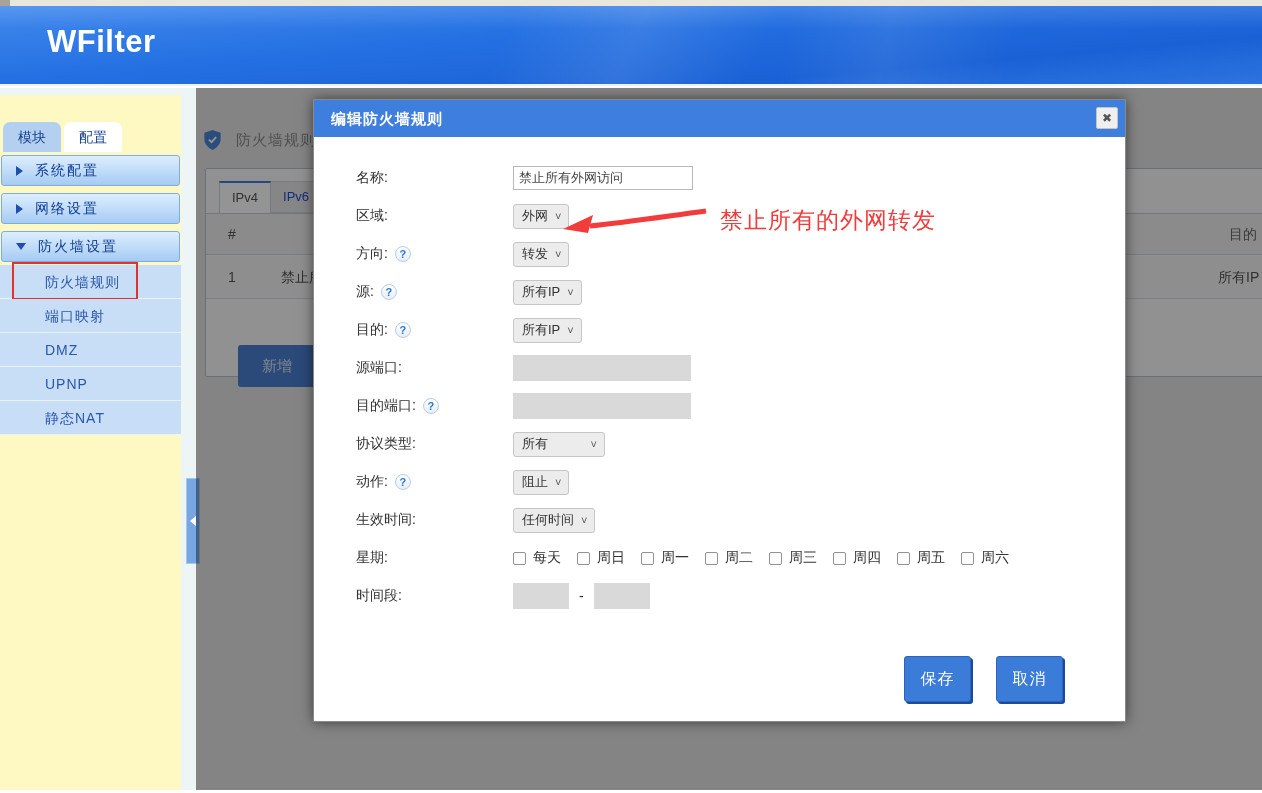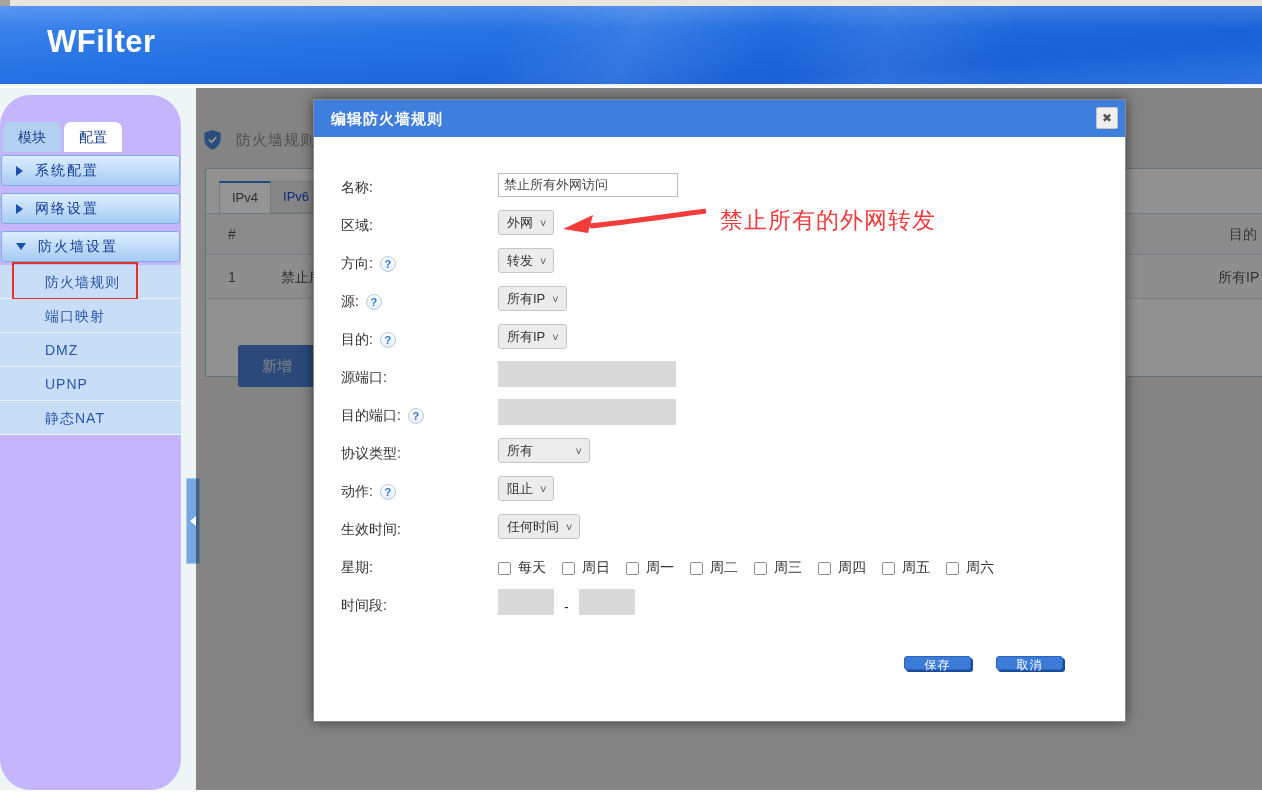--- a/index.html
+++ b/index.html
@@ -15,21 +15,21 @@
     border-bottom:2px solid #eef2f6; overflow:hidden; }
   .app-header::before { content:""; position:absolute; inset:0;
     background:
       linear-gradient(115deg, transparent 40%, rgba(255,255,255,0.10) 50%, transparent 60%),
       linear-gradient(100deg, transparent 62%, rgba(255,255,255,0.08) 70%, transparent 80%),
       linear-gradient(180deg, rgba(255,255,255,0.12) 0%, transparent 30%); }
   .logo { position:absolute; left:47px; top:18px; color:#fff; font-size:31px; font-weight:bold; letter-spacing:0.5px; }
 
   
   .sidebar-wrap { position:absolute; left:0; top:88px; width:196px; height:702px; background:#eef5f7; }
-  .side-blue { position:absolute; left:0; top:7px; width:181px; bottom:0; background:#c4b5fd;border-radius:31px; }
+  .side-blue { position:absolute; left:0; top:7px; width:181px; bottom:0; background:#fef9c3; }
   .side-tabs { position:absolute; top:27px; left:3px; display:flex; gap:3px; }
   .stab { height:30px; line-height:30px; padding:0 15px; border-radius:7px 7px 0 0;
     font-size:14px; color:#16418c; cursor:default; }
   .stab.inactive { background:#b4d0f0; }
   .stab.active { background:#ffffff; font-weight:500; }
   .menu { position:absolute; top:57px; left:0; right:0; }
   .mitem { margin:7px 1px 0; height:31px; display:flex; align-items:center;
     background:linear-gradient(#ddeefe,#a6cbf3); border:1px solid #7fadde; border-radius:3px;
     color:#113c95; font-size:14px; }
   .mitem:first-child { margin-top:3px; }
@@ -72,40 +72,40 @@
 
   
   .modal { position:absolute; left:313px; top:99px; width:813px; height:623px; background:#fff;
     border:1px solid #8a8a8a; box-shadow:0 0 12px rgba(0,0,0,0.55); z-index:10; }
   .m-head { height:37px; background:#3e7edc; position:relative; }
   .m-title { padding-left:17px; line-height:37px; color:#fff; font-size:15px; font-weight:bold; letter-spacing:1px; }
   .m-close { position:absolute; top:7px; right:7px; width:22px; height:22px; background:#efefef;
     border:1px solid #c3c3c3; border-radius:2px; color:#555; font-size:12px; font-weight:bold;
     line-height:20px; text-align:center; cursor:pointer; }
   .m-body { position:absolute; top:37px; left:0; right:0; padding-top:22px; }
-  .frow { height:38px; display:flex; align-items:flex-end; padding-left:27px; font-size:14px; color:#333; }
+  .frow { height:38px; display:flex; align-items:center; padding-left:42px; font-size:14px; color:#333; }
   .flabel { width:157px; display:flex; align-items:center; gap:7px; flex-shrink:0; }
   .help { width:16px; height:16px; border-radius:50%; border:1px solid #b5cde6;
     background:linear-gradient(#ffffff,#e8eef6); color:#2a7ad4; font-weight:bold; font-size:11px;
     line-height:14px; text-align:center; flex-shrink:0; }
   .txt-input { width:180px; height:24px; border:1px solid #b9b9b9; padding:0 5px; font-size:13px; color:#444;
     font-family:"Liberation Sans","DejaVu Sans",sans-serif; }
   .sel { height:25px; background:#ececec; border:1px solid #c6c6c6; border-radius:3px;
     display:inline-flex; align-items:center; padding:0 7px 0 8px; gap:7px; font-size:13px; color:#333; cursor:default; }
   .sel .chev { font-size:11px; color:#555; }
   .sel.wide { width:92px; justify-content:space-between; }
   .dis-input { width:178px; height:26px; background:#d9d9d9; border:none; }
   .time-input { width:56px; height:26px; background:#d9d9d9; border:none; }
   .dash { margin:0 10px; color:#333; }
   .week { display:flex; align-items:center; }
   .chk { width:13px; height:13px; border:1px solid #919191; border-radius:2px; background:#fff;
     margin-right:7px; flex-shrink:0; cursor:pointer; }
   .wlabel { margin-right:16px; font-size:14px; color:#333; }
   .m-buttons { position:absolute; left:590px; top:556px; display:flex; gap:25px; }
-  .blue-btn { min-width:67px; height:14px; padding:0 14px; background:#3a7cd8; color:#fff; font-size:12px;
+  .blue-btn { min-width:67px; height:46px; padding:0 14px; background:#3a7cd8; color:#fff; font-size:16px;
     border:1px solid #2e63bc; border-radius:3px; box-shadow:2px 2px 0 #1a4c9c; cursor:pointer;
     font-family:"Liberation Sans","DejaVu Sans",sans-serif; letter-spacing:1px; }
 
   
   .ann-text { position:absolute; left:720px; top:205px; color:#f23c3c; font-size:23px; font-weight:500;
     z-index:20; letter-spacing:1px; }
   .ann-arrow { position:absolute; left:556px; top:202px; z-index:20; }
 
   .bottom-strip { position:absolute; left:0; bottom:0; width:1262px; height:3px; background:#fff; }
 </style>

